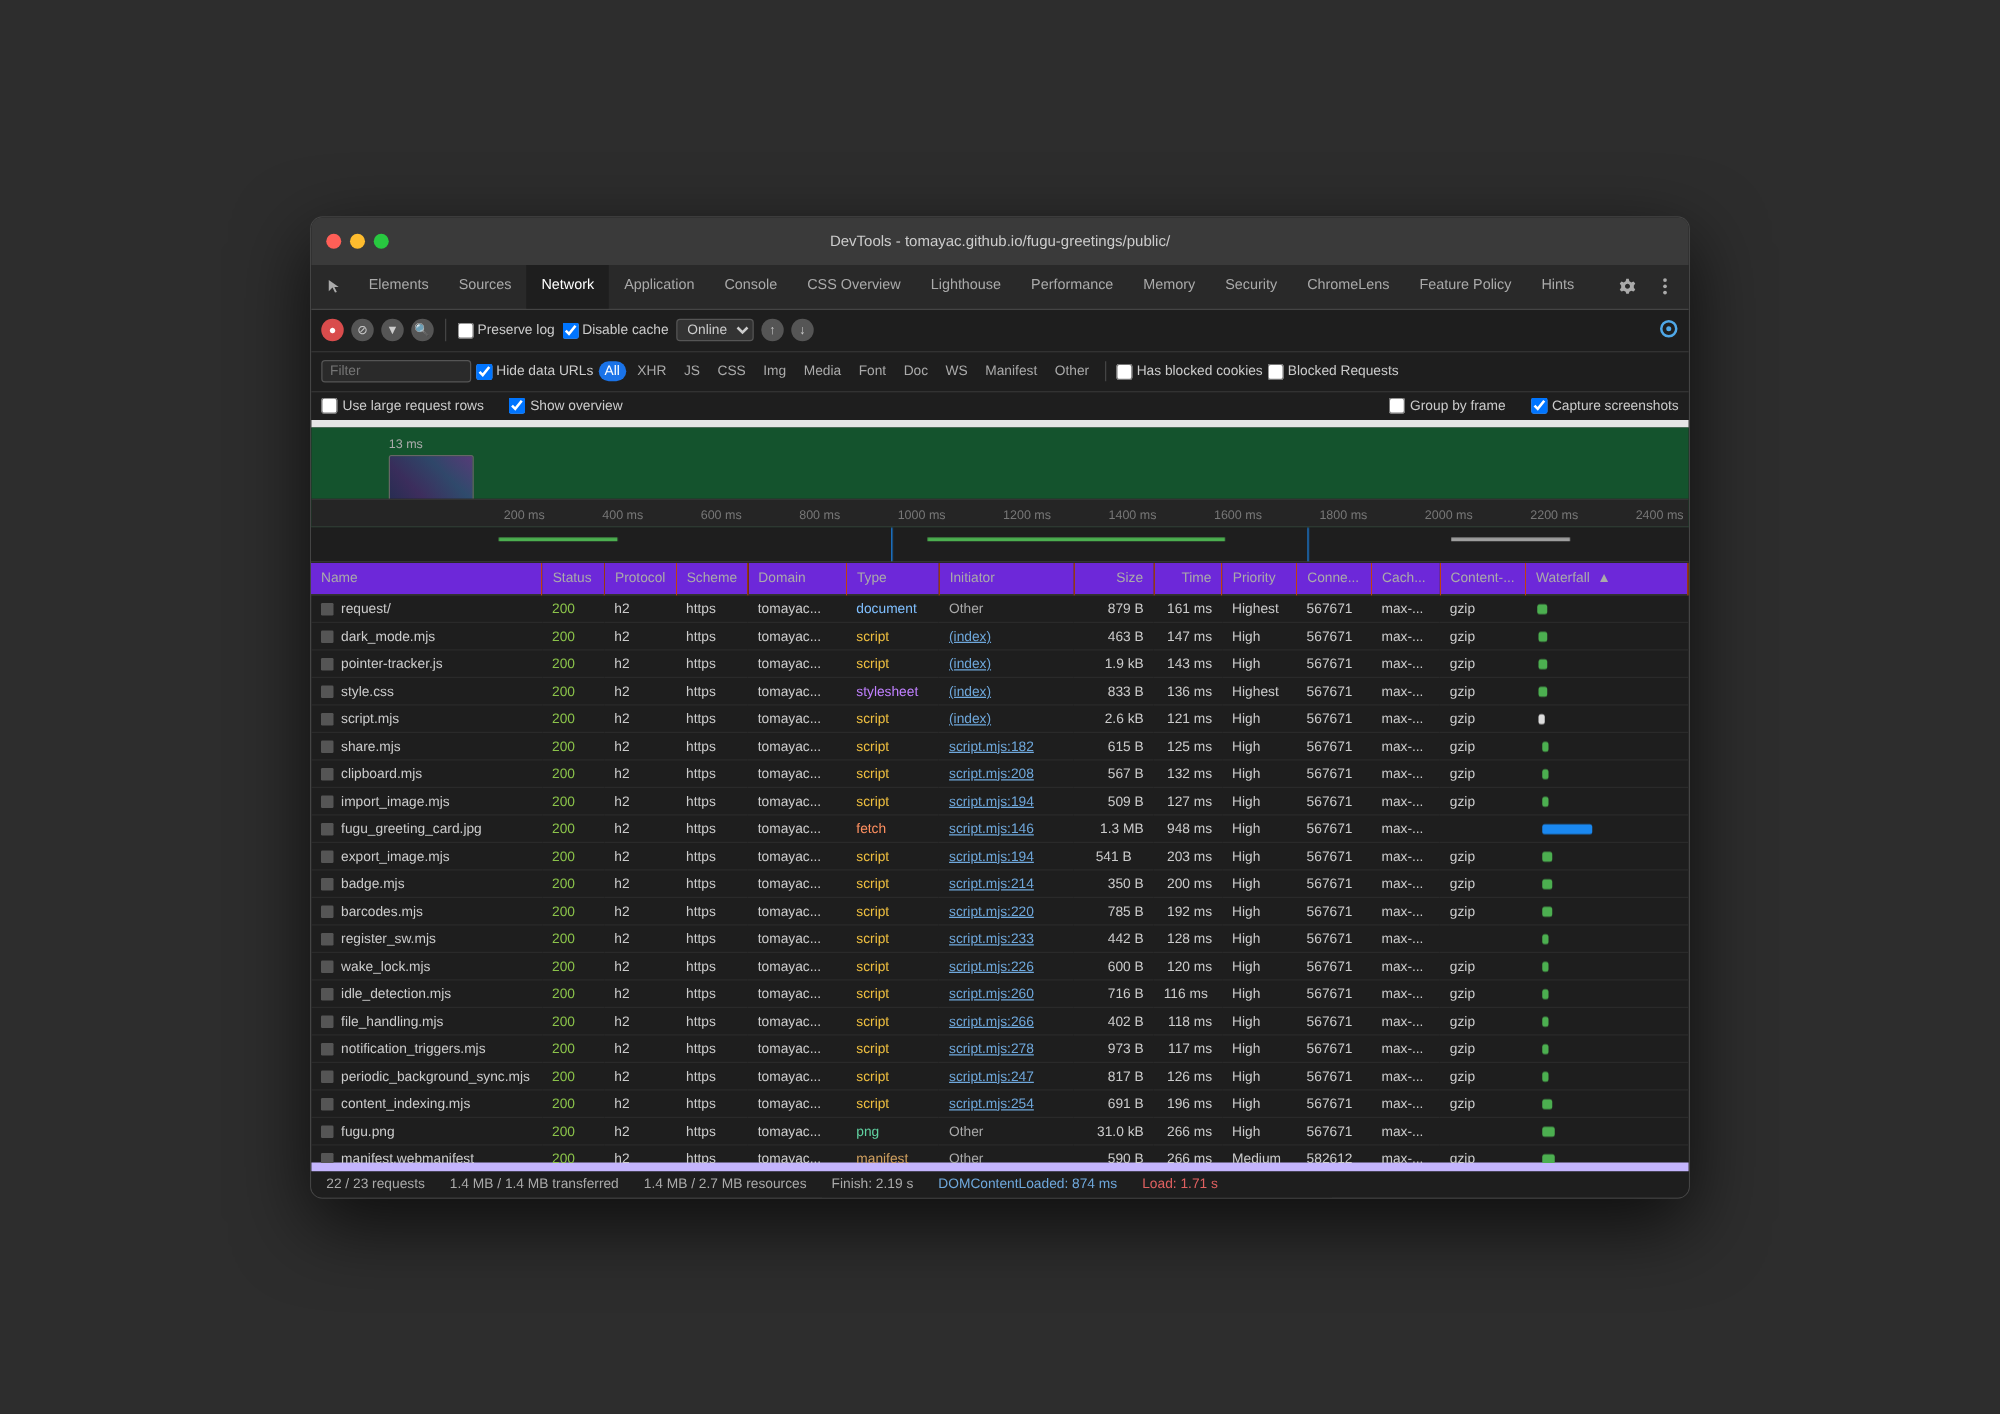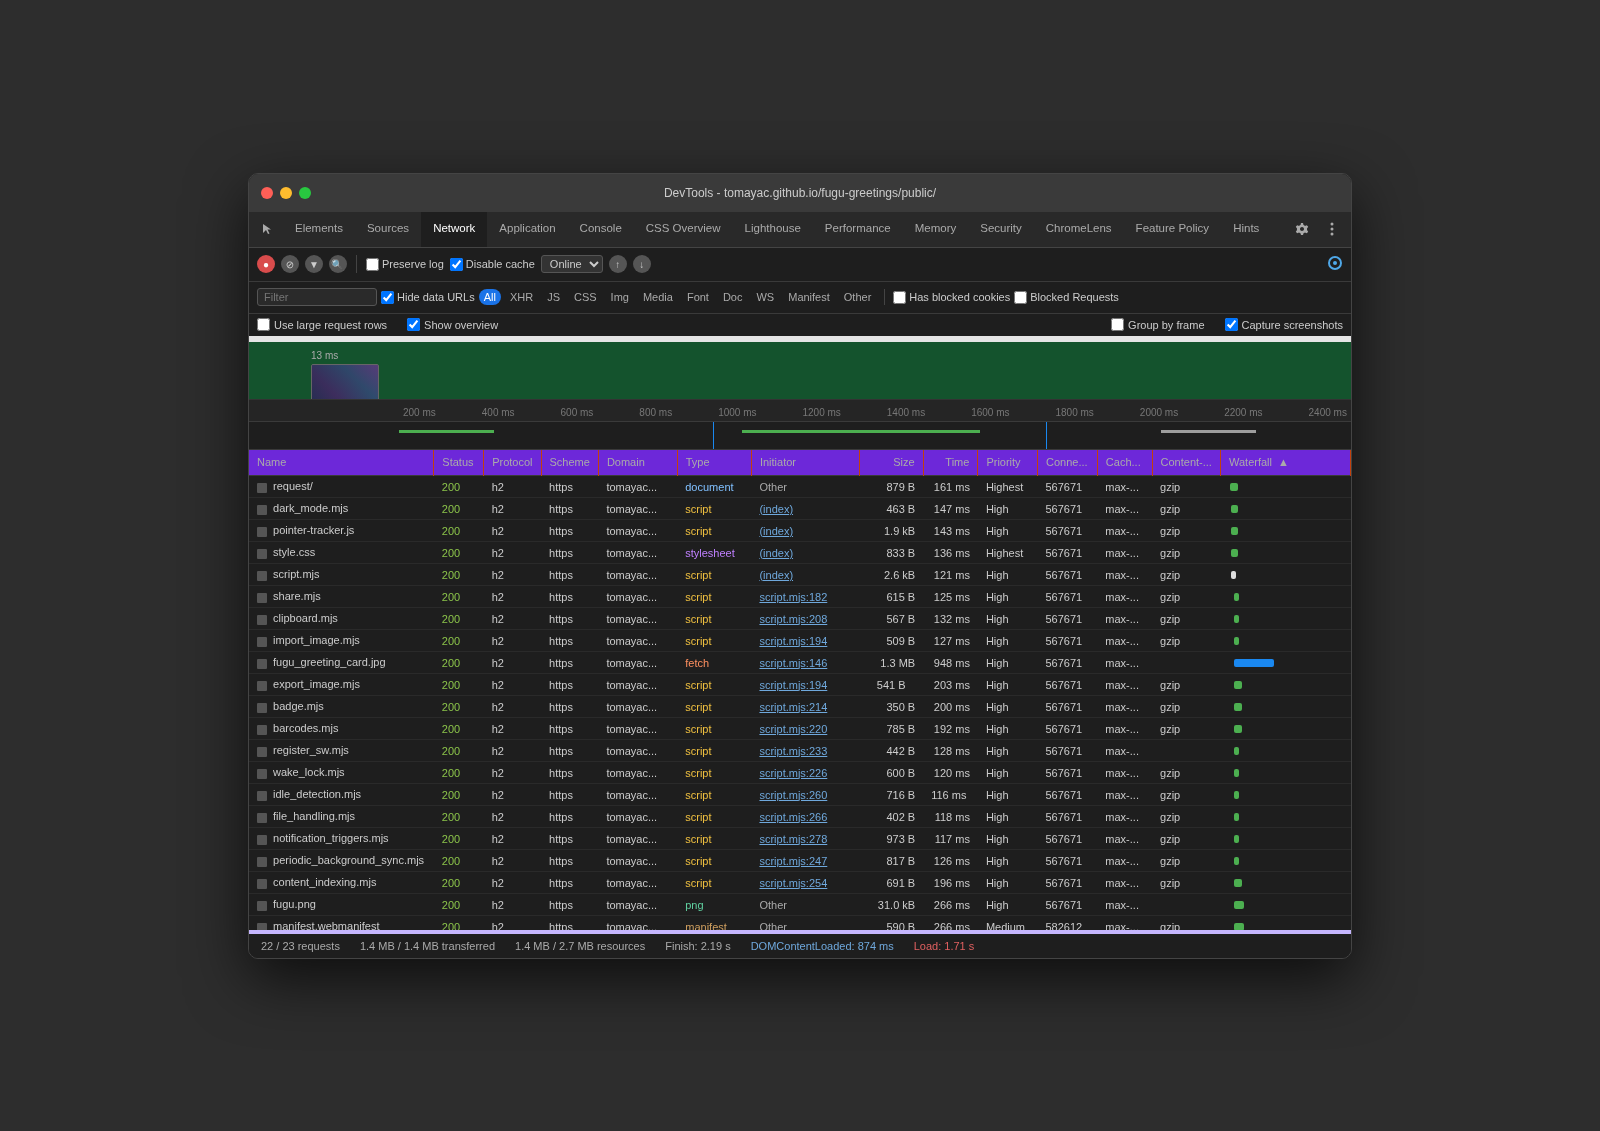--- a/index.html
+++ b/index.html
@@ -286,21 +286,21 @@
       border-radius: 1px;
     }
     .waterfall-cell {
       position: relative;
       height: 14px;
     }
     .status-200 { color: #8bc34a; margin-top: 20px; }
     
     .statusbar {
       background: #1e1e1e;
-      border-top: 4px solid #c4b5fd;
+      border-top: 7px solid #c4b5fd;
       height: 28px;
       display: flex;
       align-items: center;
       padding: 0 12px;
       gap: 20px;
       font-size: 11px;
       color: #aaa;
     }
     .status-blue { color: #6fa8dc; }
     .status-red { color: #e06060; }

